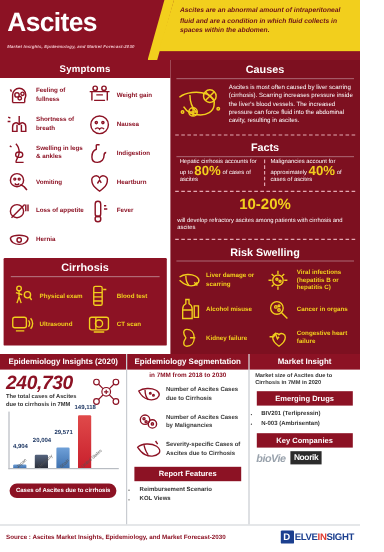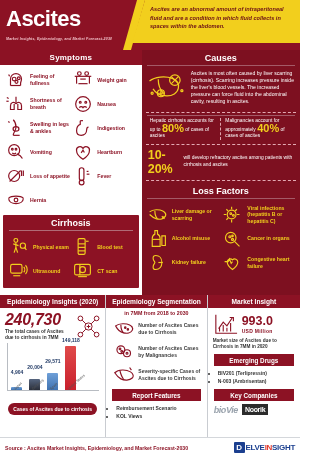--- a/index.html
+++ b/index.html
@@ -65,21 +65,21 @@
   
   .causes-body { display:flex; padding: 2px 6px 2px 4px; gap: 3px; }
   .causes-ico { width: 42px; flex: 0 0 42px; }
   .causes-text { font-size: 5.1px; line-height: 7px; color:#fff; padding-top:2px; }
 
   
   .facts-row { display:flex; padding: 1px 4px 2px 4px; }
   .fact-cell { flex:1; padding: 0 4px; font-size:4.9px; line-height:6.6px; color:#fff; }
   .fact-cell.bordered { border-right: 1px dashed #dfa3ad; }
   .big-num { font-size: 11px; font-weight: bold; color:#f2cf1d; vertical-align:-1px; }
-  .fact-wide { padding: 1px 6px 2px 6px; display:flex; align-items:center; gap:5px; }
+  .fact-wide { padding: 1px 6px 2px 6px; display:flex; align-items:center; gap:5px;flex-direction:column; }
   .fact-wide .big-num { font-size: 12.5px; }
   .fact-wide .t { font-size:4.9px; line-height:6.6px; color:#fff; }
 
   
   .bottom { display:flex; height: 142px; }
   .p1 { width: 106px; position:relative; }
   .p2 { width: 101px; position:relative; }
   .p3 { width: 93px; position:relative; }
   .vsep { width:1px; background:#c9ccd1; }
 
@@ -361,38 +361,39 @@
             <circle cx="17" cy="28" r="4"></circle>
               <path d="M17 24v8M13 28h8"></path>
             <circle cx="41" cy="25" r="1.2"></circle>
               <circle cx="7" cy="28" r="1.2"></circle>
           </svg>
         </span>
         <span class="causes-text">Ascites is most often caused by liver scarring (cirrhosis). Scarring increases pressure inside the liver's blood vessels. The increased pressure can force fluid into the abdominal cavity, resulting in ascites.</span>
       </div>
 
       <div class="dashline"></div>
+      <div class="sect-head-dark">Facts</div>
       <div style="border-top:1px solid #a45a67; margin:0 5px 1px 5px;"></div>
 
       <div class="facts-row">
         <div class="fact-cell bordered">
           <span>Hepatic cirrhosis accounts for up to </span><span class="big-num">80%</span><span> of cases of ascites</span>
         </div>
         <div class="fact-cell">
           <span>Malignancies account for approximately </span><span class="big-num">40%</span><span> of cases of ascites</span>
         </div>
       </div>
       <div class="dashline"></div>
       <div class="fact-wide">
         <span class="big-num">10-20%</span>
         <span class="t">will develop refractory ascites among patients with cirrhosis and ascites</span>
       </div>
       <div class="dashline"></div>
 
-      <div class="sect-head-dark">Loss Factors</div>
+      <div class="sect-head-dark">Risk Swelling</div>
       <div style="border-top:1px solid #a45a67; margin:0 5px 1px 5px;"></div>
 
       <div class="grid2 gold-txt">
         <div class="item">
           <span class="ico">
             <svg viewBox="0 0 24 24" width="21" height="21" fill="none" stroke="#f2cf1d" stroke-width="1.3">
               <path d="M3 9c4-3 11-3 15-1 3 1.5 4 4 3 6-1.5 3-6 4-10 3-3-1-6-3-8-5"></path>
               <path d="M9 8c0 4 1 7 3 9"></path>
                 <path d="M17 14l3 3"></path>
                 <path d="M20 14l-3 3"></path>
@@ -553,34 +554,20 @@
       <ul class="bullets">
         <li>Reimbursement Scenario</li>
         <li>KOL Views</li>
       </ul>
     </div>
 
     <div class="vsep"></div>
 
     <div class="p3">
       <div class="panel-head">Market Insight</div>
-      <div class="mk-row">
-        <span>
-          <svg viewBox="0 0 28 26" width="26" height="24" fill="none" stroke="#8c1224" stroke-width="1.2">
-            <path d="M3 3v20h23"></path>
-              <path d="M6 18l5-7 4 4 6-9"></path>
-            <path d="M18 6h4v4"></path>
-              <path d="M7 21v-4M11 21v-7M15 21v-4M19 21v-9"></path>
-          </svg>
-        </span>
-        <div>
-          <div class="mk-num">993.0</div>
-          <div class="mk-unit">USD  Million</div>
-        </div>
-      </div>
       <div class="mk-cap">Market size of Ascites due to Cirrhosis in 7MM in 2020</div>
 
       <div class="sub-head">Emerging Drugs</div>
       <ul class="bullets">
         <li>BIV201 (Terlipressin)</li>
         <li>N-003 (Ambrisentan)</li>
       </ul>
 
       <div class="sub-head">Key Companies</div>
       <div class="logos">

